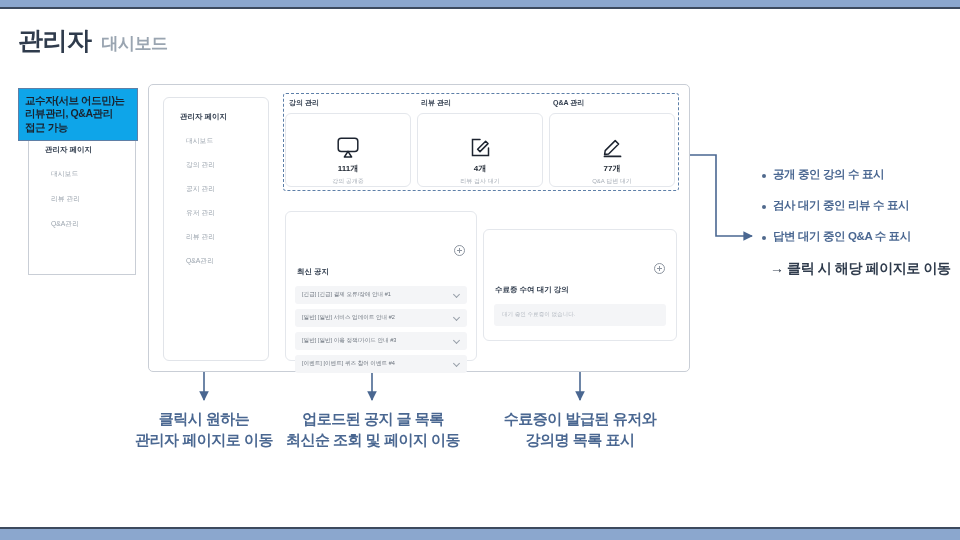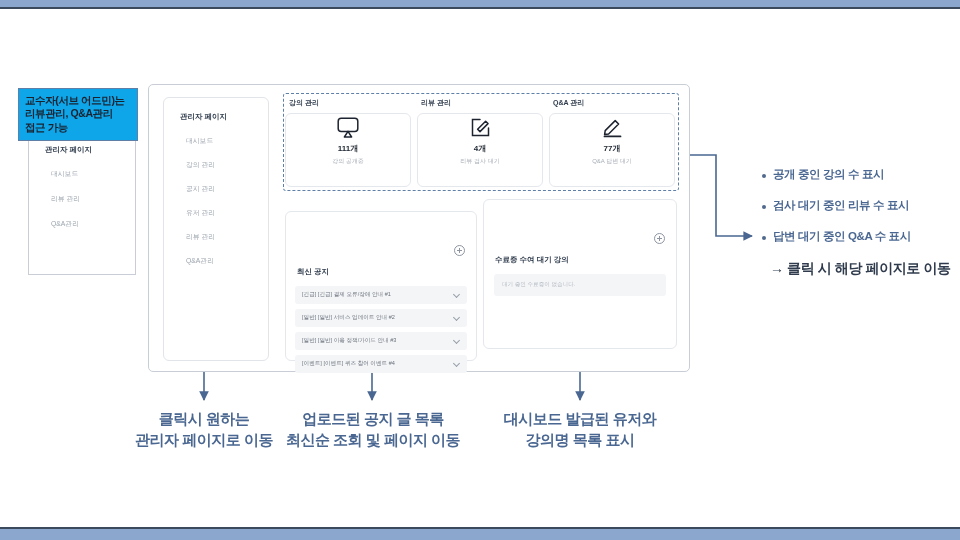--- a/index.html
+++ b/index.html
@@ -48,32 +48,32 @@
   
   .stats-dash {
     position: absolute; left: 134px; top: 8px; width: 396px; height: 98px;
     border: 1.6px dashed #5d7fa8; border-radius: 3px;
   }
   .stats-row { position: absolute; left: 136px; top: 10px; width: 392px; display: flex; gap: 6px; }
   .stat-col { width: 126px; }
   .stat-label { font-size: 7px; font-weight: bold; color: #2f3b4c; margin: 3px 0 5px 4px; }
   .stat-card {
     height: 74px; background: #fff; border: 1px solid #e4e7ec; border-radius: 6px;
-    display: flex; flex-direction: column; align-items: center; justify-content: flex-start; gap: 3px;
+    display: flex; flex-direction: column; align-items: center; justify-content: flex-end; gap: 3px;
   }
   .stat-icon { height: 26px; display: flex; align-items: center; justify-content: center; }
   .stat-num { font-size: 8px; font-weight: bold; color: #222a35; }
   .stat-cap { font-size: 6px; color: #a6adb6; }
 
   
   .panel {
     position: absolute; background: #ffffff; border: 1px solid #e4e7ec; border-radius: 6px;
   }
   .panel-notice { left: 136px; top: 126px; width: 192px; height: 150px; }
-  .panel-cert   { left: 334px; top: 114px; width: 194px; height: 150px; }
+  .panel-cert   { left: 334px; top: 144px; width: 194px; height: 112px; }
   .panel-head {
     display: flex; align-items: center; justify-content: space-between;
     padding: 11px 11px 0 11px;
   }
   .panel-title { font-size: 7.5px; font-weight: bold; color: #2f3b4c; margin-top: 44px; }
   .plus-icon {
     width: 11px; height: 11px; border: 1px solid #8d95a0; border-radius: 50%;
     position: relative; flex: 0 0 auto;
   }
   .plus-icon::before, .plus-icon::after {
@@ -139,20 +139,24 @@
   .arrow-svg { position: absolute; left: 0; top: 0; width: 960px; height: 540px; pointer-events: none; }
 </style>
 </head>
 <body>
 
 <div class="slide">
 
   <div class="band-top"></div>
   <div class="band-bottom"></div>
 
+  <div class="title-wrap">
+    <span class="title-main">관리자</span>
+    <span class="title-sub">대시보드</span>
+  </div>
 
   <svg class="arrow-svg">
     <defs>
       <marker id="ah" markerWidth="7" markerHeight="7" refX="5.4" refY="3" orient="auto">
         <path d="M0,0 L6,3 L0,6 z" fill="#4a6791"></path>
       </marker>
     </defs>
 
     <path d="M680,155 L716,155 L716,236 L752,236" stroke="#4a6791" stroke-width="1.6" fill="none" marker-end="url(#ah)"></path>
 
@@ -295,17 +299,17 @@
     <div class="bn-line">클릭시 원하는</div>
     <div class="bn-line">관리자 페이지로 이동</div>
   </div>
 
   <div class="bottom-note" style="left:276px; top:408px; width:194px;">
     <div class="bn-line">업로드된 공지 글 목록</div>
     <div class="bn-line">최신순 조회 및 페이지 이동</div>
   </div>
 
   <div class="bottom-note" style="left:490px; top:408px; width:180px;">
-    <div class="bn-line">대시보드 발급된 유저와</div>
+    <div class="bn-line">수료증이 발급된 유저와</div>
     <div class="bn-line">강의명 목록 표시</div>
   </div>
 
 </div>
 
 </body></html>

